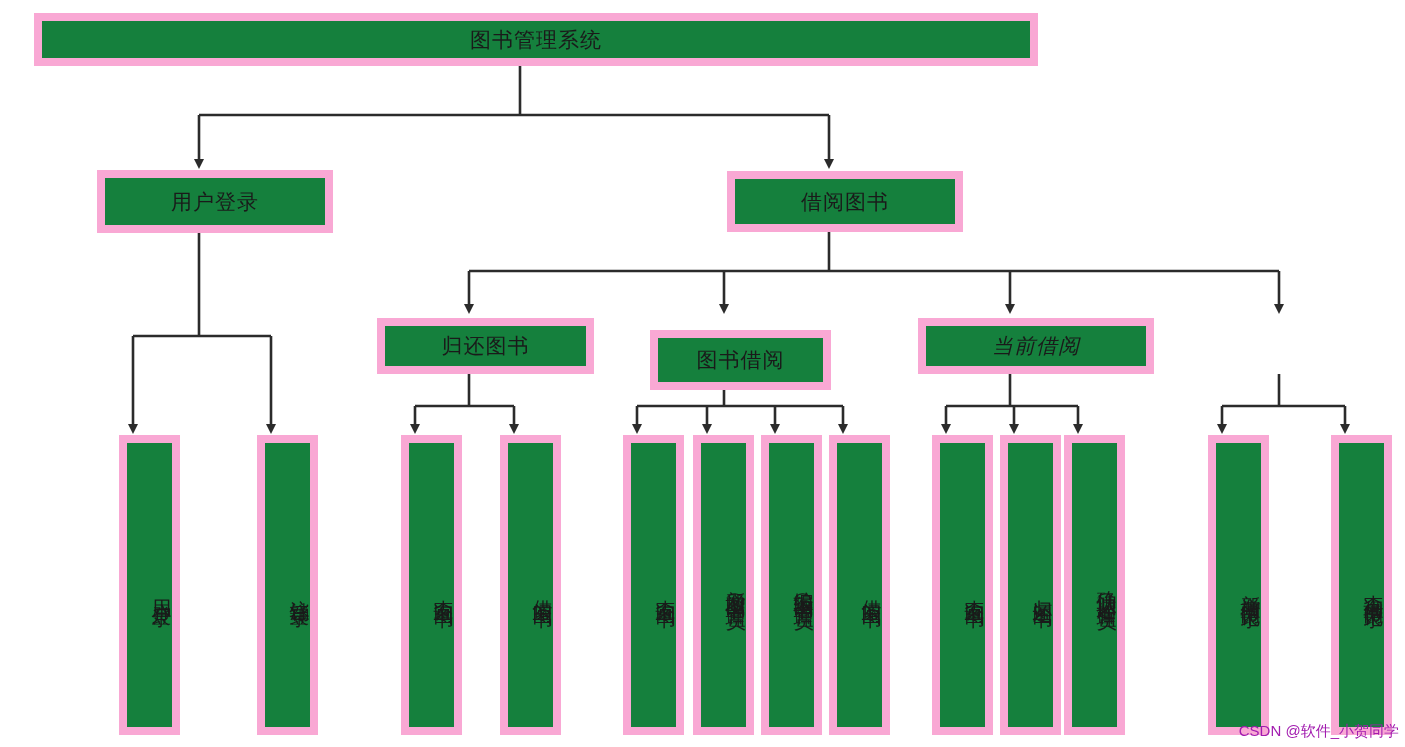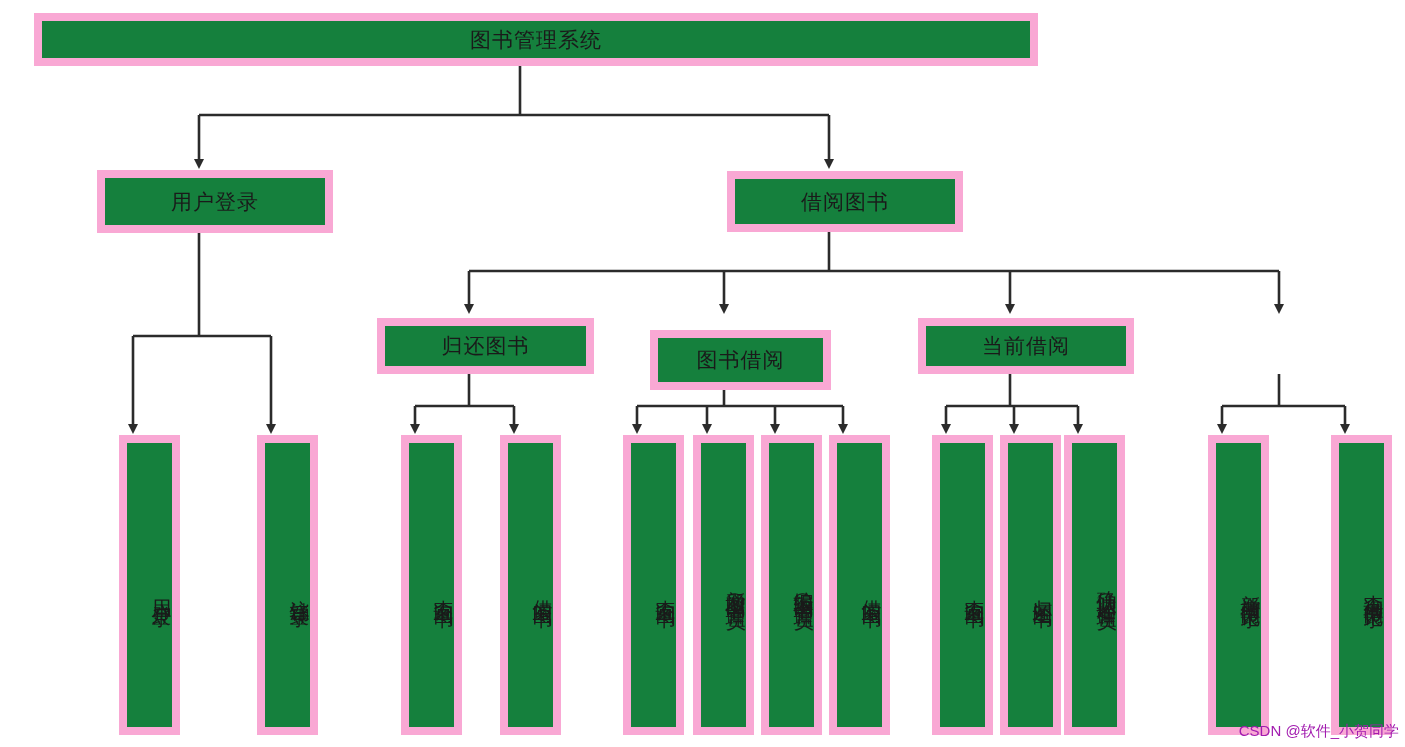--- a/index.html
+++ b/index.html
@@ -120,21 +120,21 @@
   <div class="node h" style="left:711px;top:171px;width:236px;height:61px;">
     <span>借阅图书</span>
   </div>
 
   <div class="node h" style="left:361px;top:318px;width:217px;height:56px;">
     <span>归还图书</span>
   </div>
   <div class="node h" style="left:634px;top:330px;width:181px;height:60px;">
     <span>图书借阅</span>
   </div>
-  <div class="node h" style="left:902px;top:318px;width:216px;height:56px;">
+  <div class="node h" style="left:902px;top:318px;width:236px;height:56px;font-style:italic;">
     <span>当前借阅</span>
   </div>
 
   <div class="node v" style="left:103px;top:435px;width:61px;height:300px;">
     <span>用户登录</span>
   </div>
   <div class="node v" style="left:241px;top:435px;width:61px;height:300px;">
     <span>注销登录</span>
   </div>
 

